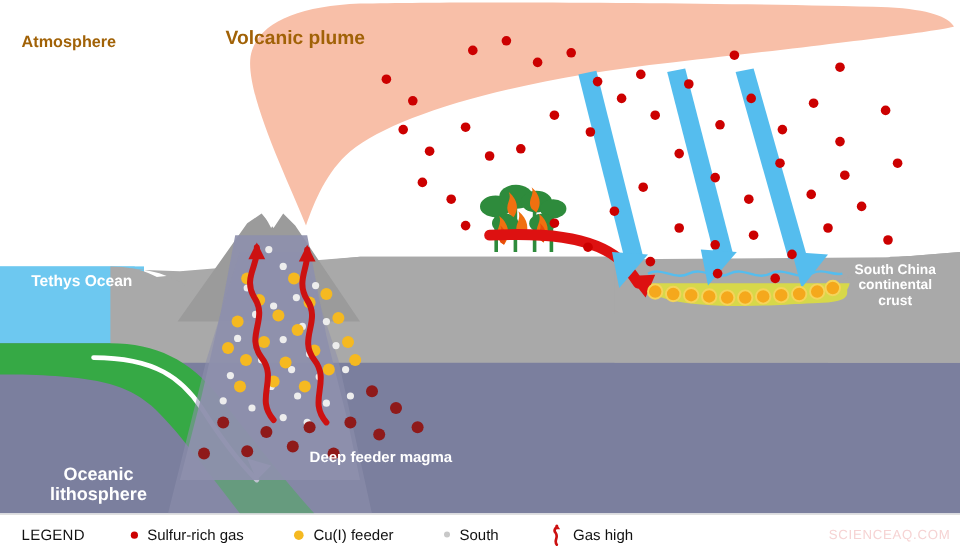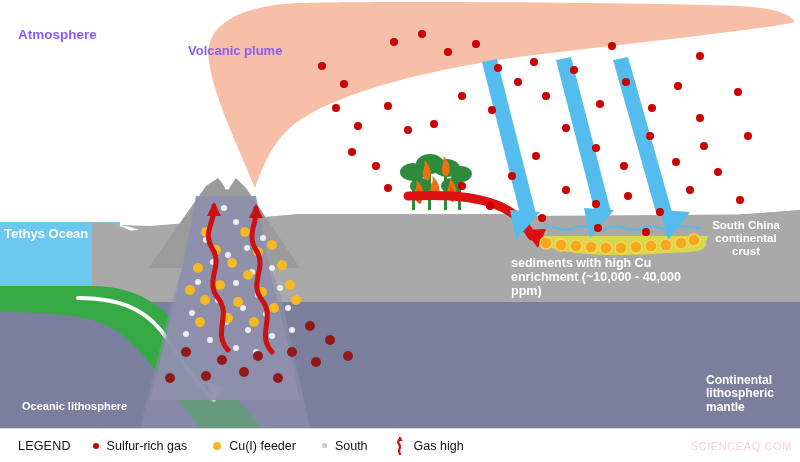--- a/index.html
+++ b/index.html
@@ -27,43 +27,44 @@
   svg.scene { display: block; width: 800px; height: 428px; }
 
   .lbl {
     position: absolute;
     font-family: "Liberation Sans", sans-serif;
     font-weight: bold;
     line-height: 1.12;
     white-space: pre-line;
     pointer-events: none;
   }
-  .lbl-dark { color: #8b5cf6; }
+  .lbl-dark { color: #a16207; }
   .lbl-white { color: #ffffff; }
   .lbl-crust { color: #ffffff; text-align: center; }
 
   #atmosphere-label { left: 18px; top: 27px; font-size: 13.5px; }
-  #plume-label      { left: 188px; top: 44px; font-size: 13px; }
-  #ocean-label      { left: 4px;  top: 227px; font-size: 13px; }
+  #plume-label      { left: 188px; top: 24px; font-size: 16px; }
+  #ocean-label      { left: 26px;  top: 227px; font-size: 13px; }
   #sediment-label   { left: 511px; top: 256px; font-size: 12.5px; width: 176px; }
   #crust-label      { left: 700px; top: 219px; font-size: 11.5px; width: 92px; }
-  #oceanic-label    { left: 22px;  top: 400px; font-size: 11px; width: 120px; }
+  #oceanic-label    { left: 22px;  top: 388px; font-size: 15px; width: 120px; text-align: center; }
   #magma-label      { left: 258px; top: 374px; font-size: 12.5px; width: 120px; }
   #mantle-label     { left: 706px; top: 374px; font-size: 12px; width: 92px; }
 
   
   #legend {
     position: absolute;
     left: 0; top: 428px;
     width: 800px; height: 34px;
     background: #ffffff;
     border-top: 1px solid #d9d9d9;
     display: flex;
     align-items: center;
     padding-left: 18px;
+    gap: 16px;
   }
   #legend-title {
     font-size: 12.5px;
     color: #111;
     letter-spacing: .2px;
     margin-right: 22px;
     font-family: "Liberation Sans", sans-serif;
   }
   .legend-item {
     display: flex;
@@ -350,28 +351,27 @@
 
       </g>
     </svg>
 
     <div class="lbl lbl-dark" id="atmosphere-label">Atmosphere</div>
 
     <div class="lbl lbl-dark" id="plume-label">Volcanic plume</div>
 
     <div class="lbl lbl-white" id="ocean-label">Tethys Ocean</div>
 
-    <div class="lbl lbl-white" id="sediment-label">sediments with high Cu enrichment (~10,000 - 40,000 ppm)</div>
 
     <div class="lbl lbl-crust" id="crust-label">South China continental crust</div>
 
     <div class="lbl lbl-white" id="oceanic-label">Oceanic lithosphere</div>
 
-
-    <div class="lbl lbl-white" id="mantle-label">Continental lithospheric mantle</div>
+    <div class="lbl lbl-white" id="magma-label">Deep feeder magma</div>
+
   </div>
 
   <div id="legend">
     <div id="legend-title">LEGEND</div>
 
     <div class="legend-item">
       <span class="swatch dot-sulfur"></span>
       <span class="txt">Sulfur-rich gas</span>
     </div>
 

